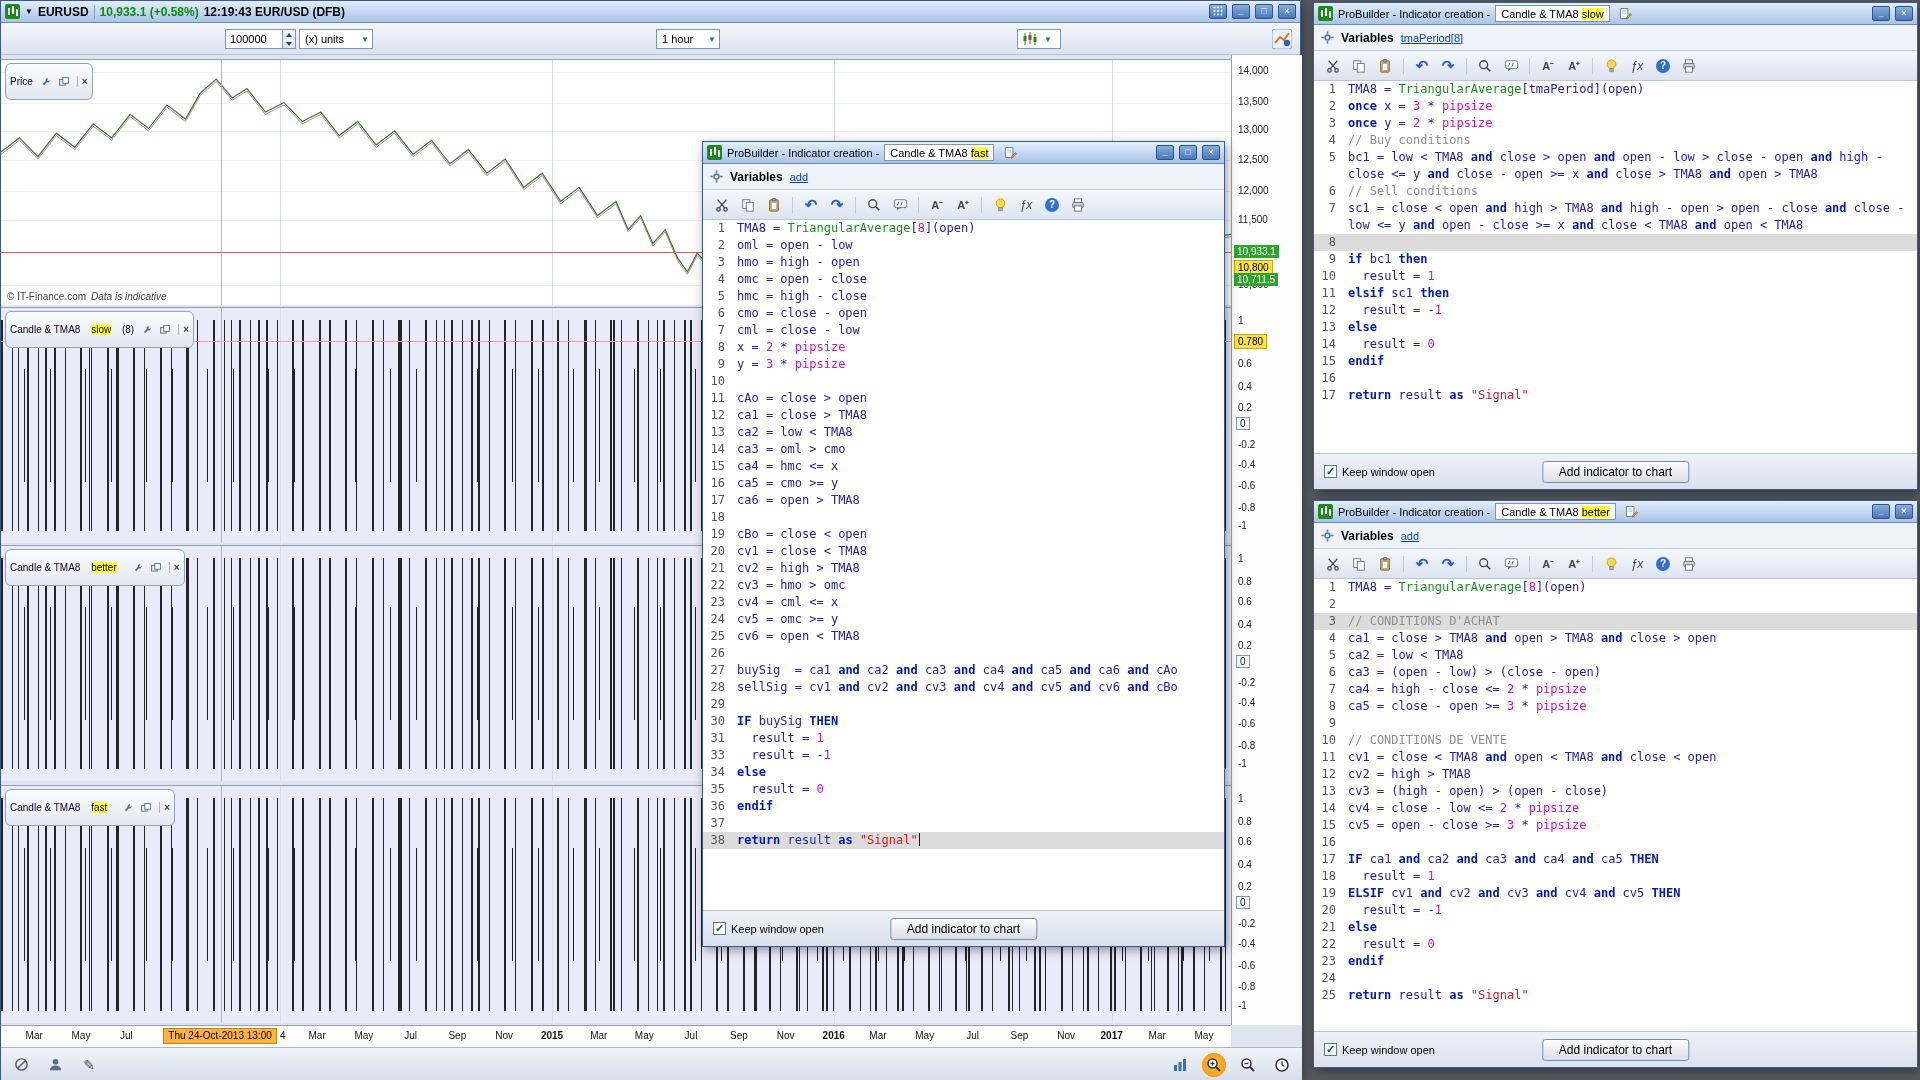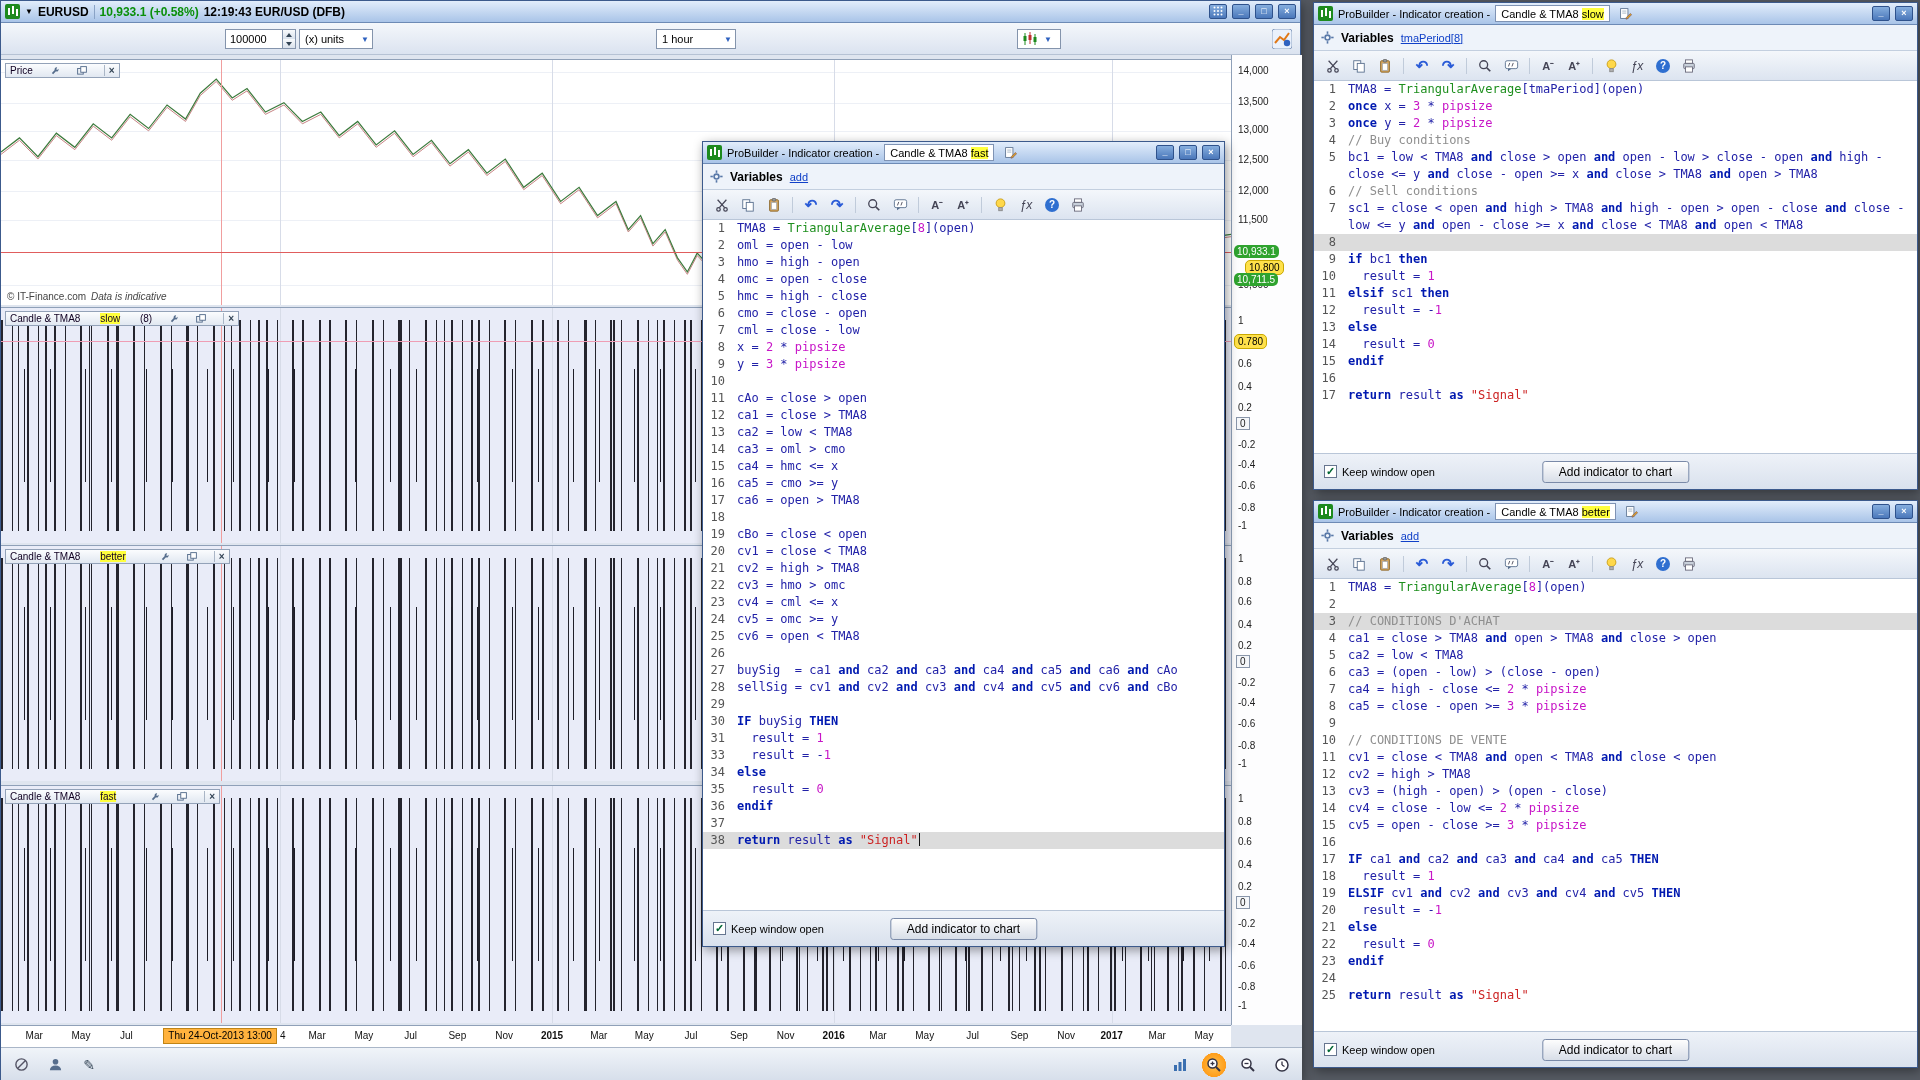--- a/index.html
+++ b/index.html
@@ -40,40 +40,40 @@
   #price-panel{top:4px;height:246px;background:#fff}
   #ind0{top:252px;height:236px;background:#e9ecf8}
   #ind1{top:490px;height:236px;background:#e9ecf8}
   #ind2{top:730px;height:238px;background:#e9ecf8}
   .vline{position:absolute;top:0;bottom:0;width:1px;background:#d7dce8;pointer-events:none}
   .vline.cross{background:#f09e9e}
   .hgrid{position:absolute;left:0;right:0;height:1px;background:#edf0f6;pointer-events:none}
   .hline{position:absolute;left:0;right:0;height:1px;pointer-events:none}
   .hline.red{background:#e05d5d}
   .hline.pink{background:#ef9db4}
-  .chip{position:absolute;left:4px;top:3px;z-index:3;display:inline-flex;align-items:center;gap:17px;
-    background:linear-gradient(#fbfcfe,#e1e8f1);border:1px solid #93a2b8;border-radius:0;padding:1px 4px;font-size:10px;color:#102}
+  .chip{position:absolute;left:4px;top:3px;z-index:3;display:inline-flex;align-items:center;gap:8px;
+    background:linear-gradient(#fbfcfe,#e1e8f1);border:1px solid #93a2b8;border-radius:6px;padding:12px 4px;font-size:10px;color:#102}
   .chip span{white-space:pre}
   .chip .cx{border-left:1px solid #aab6c6;padding-left:4px;font-weight:bold;color:#345}
   .chip svg{display:block}
   .watermark{position:absolute;left:6px;bottom:3px;font-size:10px;color:#444;z-index:2}
   .watermark .it{font-style:italic;margin-left:5px}
   .curve{position:absolute;left:0;top:2%;width:100%;height:96%}
   .bars{position:absolute;left:0;right:0;pointer-events:none}
   .bars-a{top:5%;bottom:5%;opacity:.92;background-image:
     repeating-linear-gradient(90deg,#14141c 0 2px,transparent 2px 11px,#14141c 11px 12px,transparent 12px 26px,#14141c 26px 28px,transparent 28px 37px,#14141c 37px 38px,transparent 38px 53px),
     repeating-linear-gradient(90deg,transparent 0 17px,#14141c 17px 18px,transparent 18px 44px,#14141c 44px 46px,transparent 46px 71px)}
   .bars-b{top:26%;height:48%;background-image:
     repeating-linear-gradient(90deg,transparent 0 23px,#1e1e28 23px 24px,transparent 24px 49px,#1e1e28 49px 50px,transparent 50px 61px)}
 
   
   #gutter{position:absolute;left:1230px;top:0;width:71px;height:970px;background:#fdfdfe;border-left:1px solid #8fa0b8}
   #gutter .ylab{position:absolute;left:6px;font-size:10px;color:#222}
   #gutter .ylab.boxed{border:1px solid #8996aa;background:#f5f7fa;padding:0 3px;left:4px}
-  #gutter .badge{position:absolute;left:2px;font-size:10px;padding:0 3px;border-radius:5px;line-height:13px}
+  #gutter .badge{position:absolute;left:2px;font-size:10px;padding:0 3px;border-radius:0;line-height:13px}
   #gutter .badge.green{background:#2fa32f;color:#fff}
   #gutter .badge.yellow{background:#ffe14a;color:#000;border:1px solid #c9a800}
 
   
   #xstrip{position:absolute;top:970px;left:0;width:1230px;height:22px;background:#fff;border-top:1px solid #8fa0b8}
   #xstrip .xlab{position:absolute;top:4px;font-size:10px;color:#111;transform:translateX(-50%)}
   #xstrip .xlab.year{font-weight:bold}
   #date-chip{position:absolute;top:2px;height:16px;background:#ffb23d;border:1px solid #c08415;font-size:10px;
     line-height:14px;padding:0 4px;color:#000;white-space:nowrap;z-index:2}
 
@@ -176,21 +176,21 @@
         </span>
     </div>
     <div class="ctrl" style="left:298px">
       <span class="combo" style="width:74px">
         <span>(x) units</span>
           <span class="flex1"></span>
           <span class="arr">▼</span>
       </span>
     </div>
     <div class="ctrl" style="left:655px">
-      <span class="combo" style="width:80px">
+      <span class="combo" style="width:64px">
         <span>1 hour</span>
           <span class="flex1"></span>
           <span class="arr">▼</span>
       </span>
     </div>
     <div class="ctrl" style="left:1016px">
       <span class="combo" style="width:44px;padding-left:3px">
         <svg width="18" height="14" viewBox="0 0 18 14">
             <rect width="18" height="14" fill="#fff"></rect>
             <line x1="4" y1="1" x2="4" y2="13" stroke="#1d8a1d"></line>
@@ -318,21 +318,21 @@
 
     <div id="gutter">
         <span class="ylab" style="top: 10.3px;">14,000</span>
         <span class="ylab" style="top: 41.05px;">13,500</span>
         <span class="ylab" style="top: 69.34px;">13,000</span>
         <span class="ylab" style="top: 98.86px;">12,500</span>
         <span class="ylab" style="top: 129.61px;">12,000</span>
         <span class="ylab" style="top: 159.13px;">11,500</span>
         <span class="ylab" style="top: 224.32px;">10,500</span>
         <span class="badge green" style="top: 189.88px;">10,933.1</span>
-        <span class="badge yellow" style="top: 204.64px; margin-left: 11px;">10,800</span>
+        <span class="badge yellow" style="top: 204.64px;">10,800</span>
         <span class="badge green" style="top: 218.17px;">10,711.5</span>
         <span class="ylab" style="top: 260.16px;">1</span>
         <span class="ylab" style="top: 282.58px;">0.8</span>
         <span class="ylab" style="top: 302.64px;">0.6</span>
         <span class="ylab" style="top: 325.532px;">0.4</span>
         <span class="ylab" style="top: 347.48px;">0.2</span>
         <span class="ylab boxed" style="top: 361.64px;">0</span>
         <span class="ylab" style="top: 384.06px;">-0.2</span>
         <span class="ylab" style="top: 404.12px;">-0.4</span>
         <span class="ylab" style="top: 425.36px;">-0.6</span>

